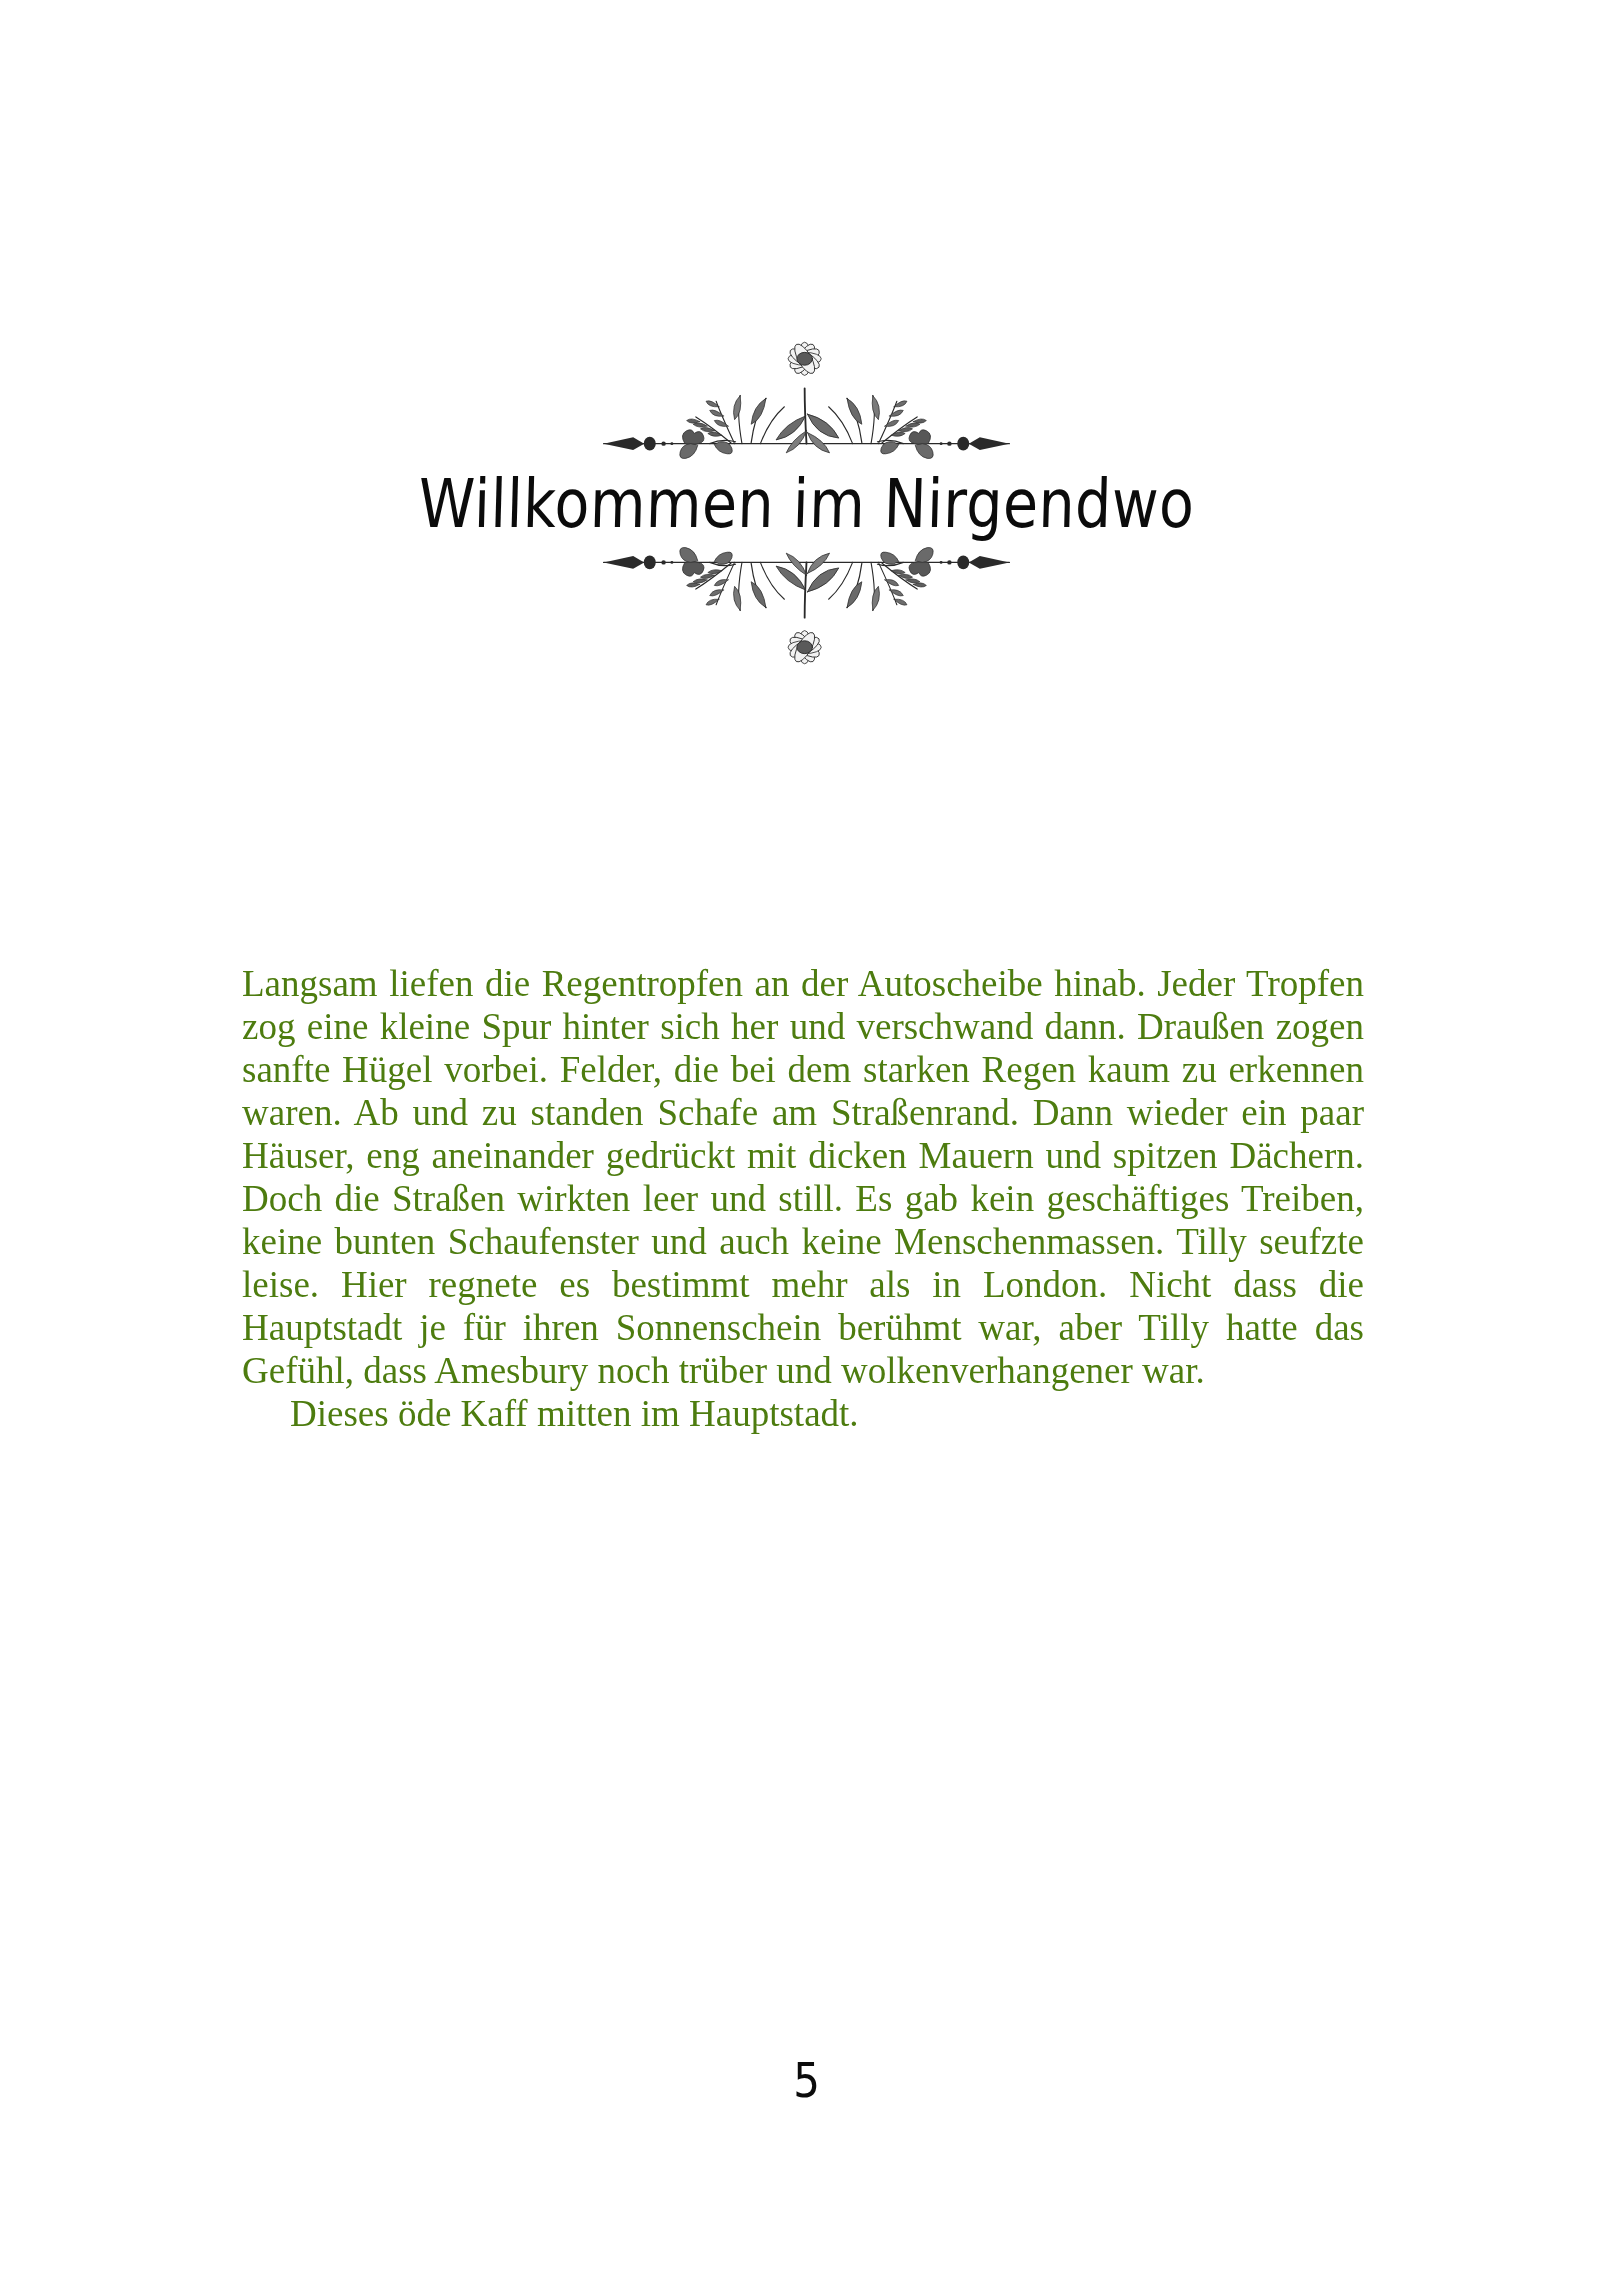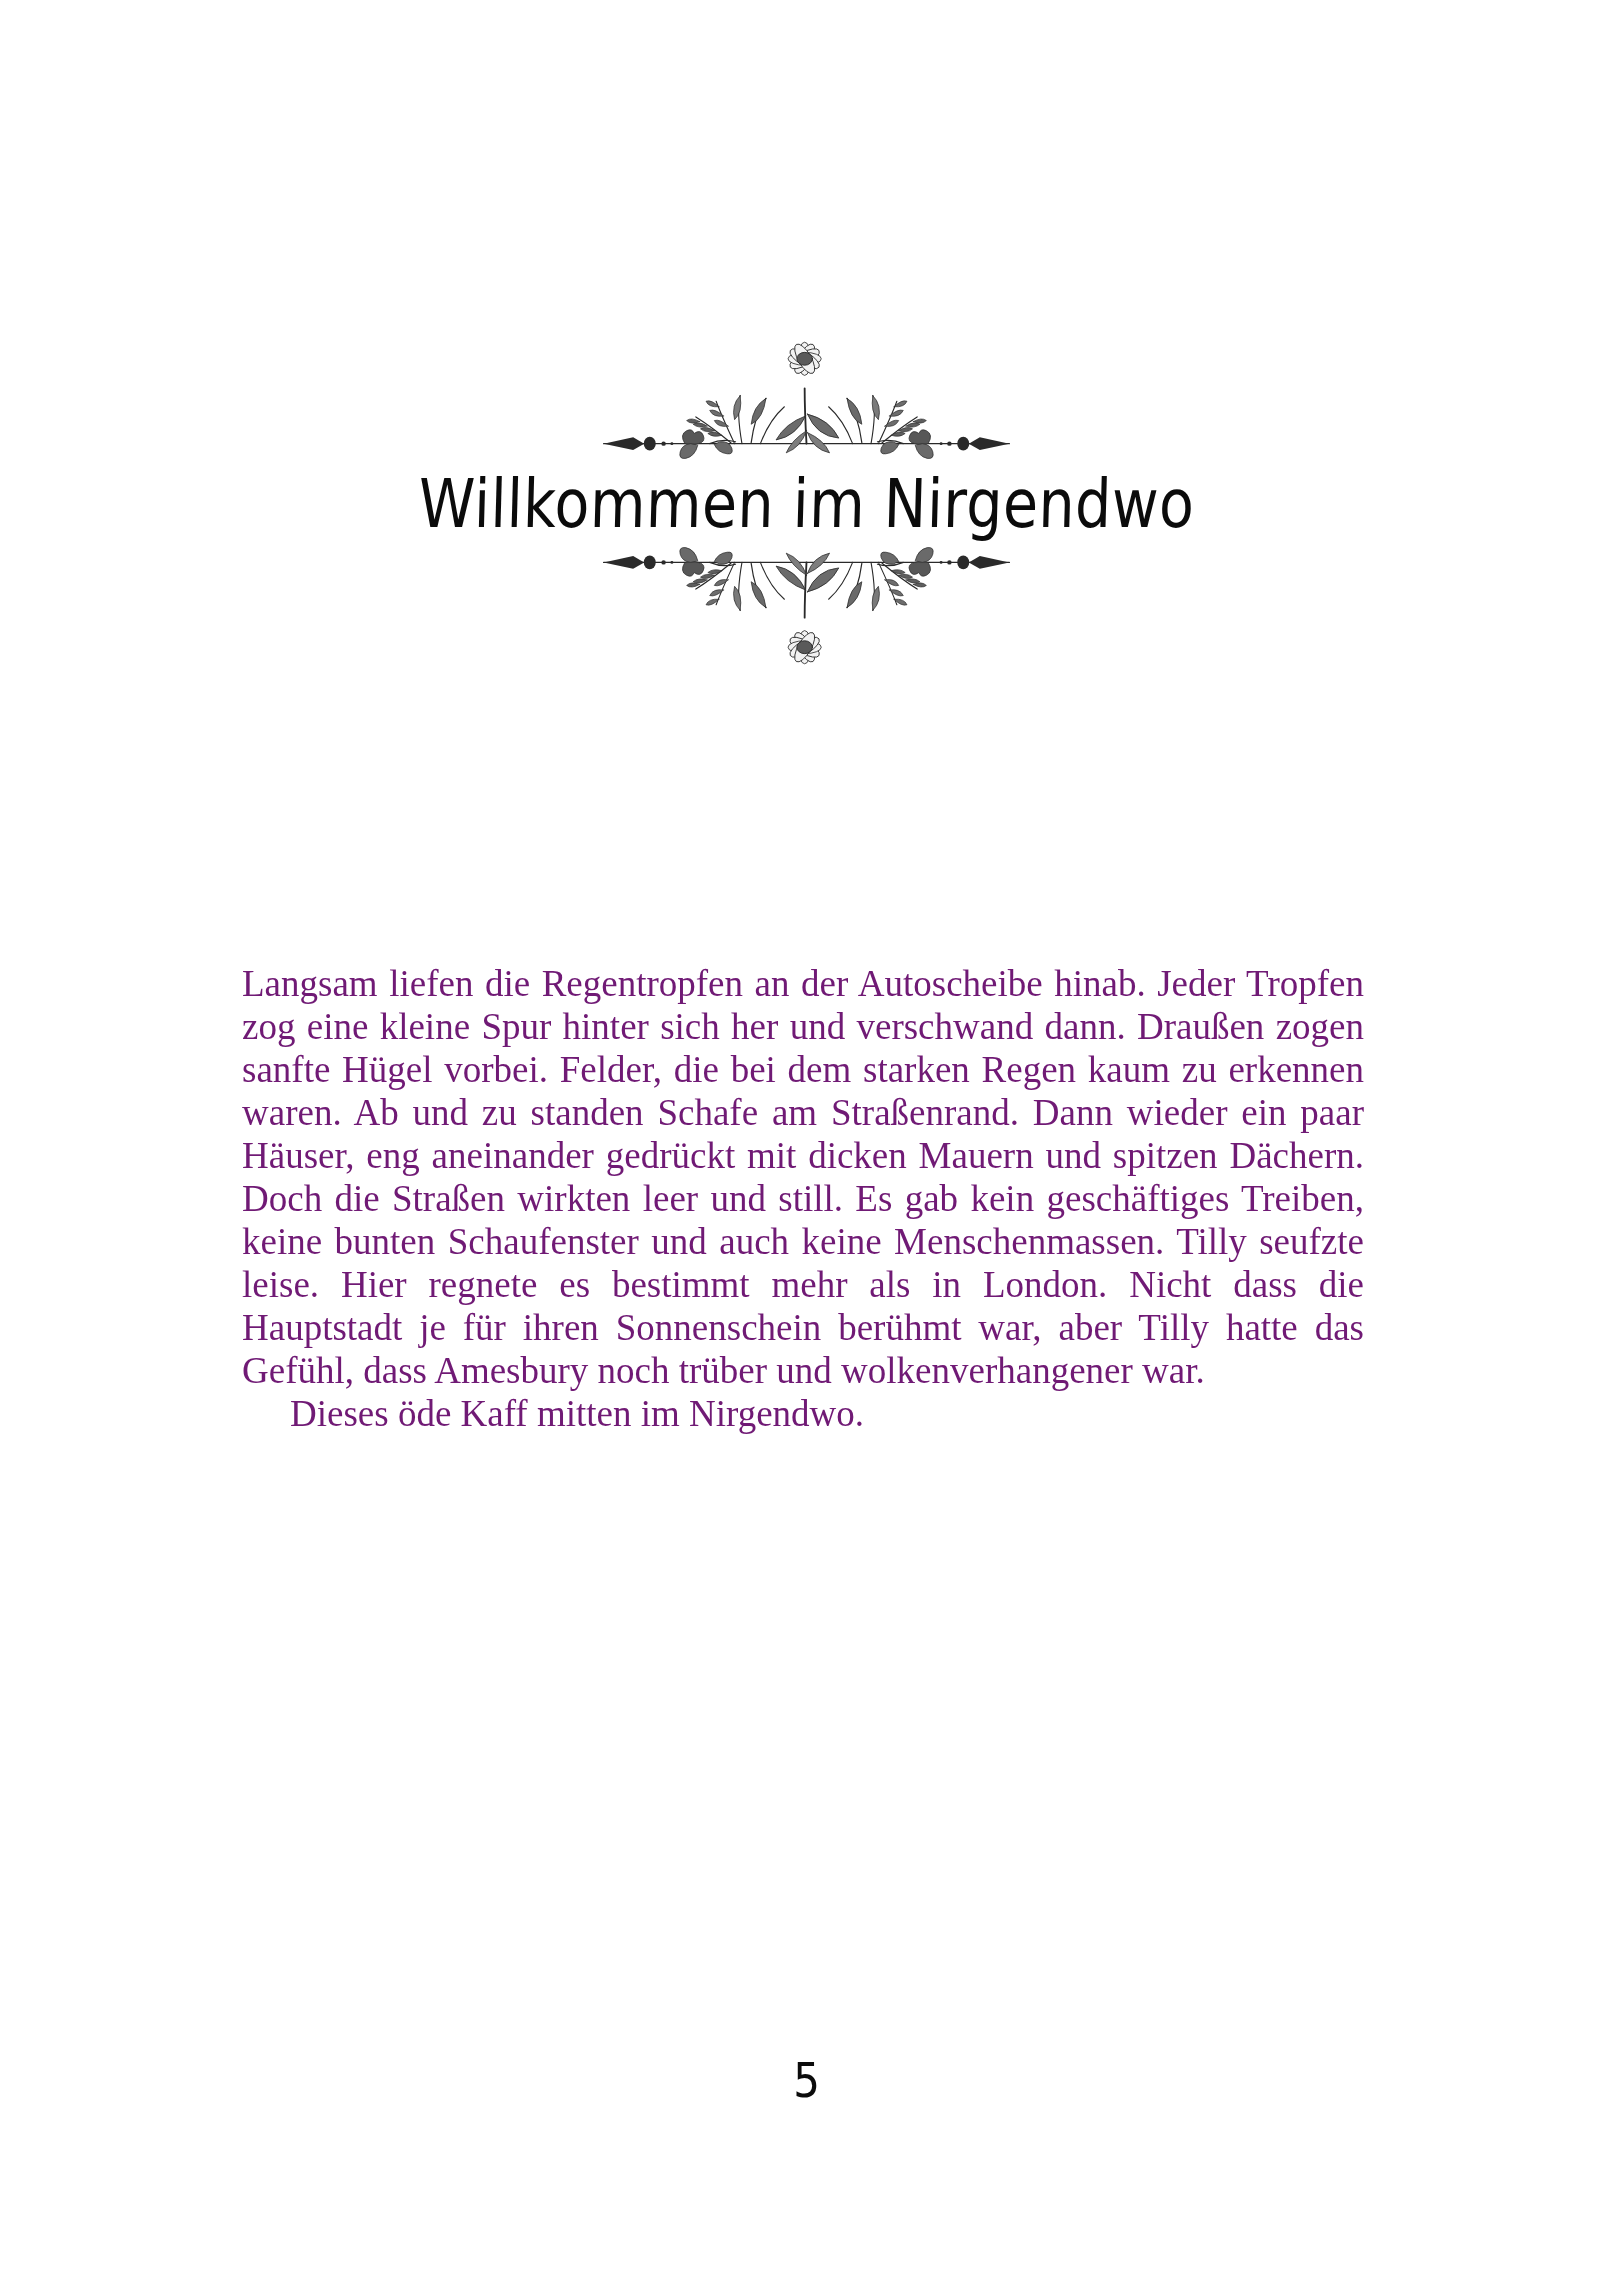--- a/index.html
+++ b/index.html
@@ -59,21 +59,21 @@
     position: absolute;
     left: 242px;
     top: 962px;
     width: 1122px;
   }
 
   .para {
     font-family: "Liberation Serif", "DejaVu Serif", serif;
     font-size: 37px;
     line-height: 43px;
-    color: #701a75;
+    color: #4d7c0f;
     text-align: justify;
     text-justify: inter-word;
     margin: 0;
     hyphens: manual;
     -webkit-hyphens: manual;
   }
 
   .para.indented {
     text-indent: 48px;
   }
@@ -260,19 +260,19 @@
           <path d="M206 101 q-14 8 -16 28 q13 -6 16 -28 Z" fill="#6a6a6a" stroke="#2a2a2a" stroke-width="0.8"></path>
           <path d="M200 150 q10 -26 26 -40" stroke-width="1.2"></path>
         </g>
       </g>
     </svg>
 
   </div>
 
   <div class="body-block">
     <p class="para">Langsam liefen die Regentropfen an der Autoscheibe hinab. Jeder Tropfen zog eine kleine Spur hinter sich her und verschwand dann. Draußen zogen sanfte Hügel vorbei. Felder, die bei dem starken Regen kaum zu erkennen waren. Ab und zu standen Schafe am Straßenrand. Dann wieder ein paar Häuser, eng aneinander gedrückt mit dicken Mauern und spitzen Dächern. Doch die Straßen wirkten leer und still. Es gab kein geschäftiges Treiben, keine bunten Schaufenster und auch keine Menschenmassen. Tilly seufzte leise. Hier regnete es bestimmt mehr als in London. Nicht dass die Hauptstadt je für ihren Sonnenschein berühmt war, aber Tilly hatte das Gefühl, dass Amesbury noch trüber und wolkenverhangener war.</p>
-    <p class="para indented">Dieses öde Kaff mitten im Nirgendwo.</p>
+    <p class="para indented">Dieses öde Kaff mitten im Hauptstadt.</p>
   </div>
 
   <div class="folio">5</div>
 
 </div>
 
 
 </body></html>

